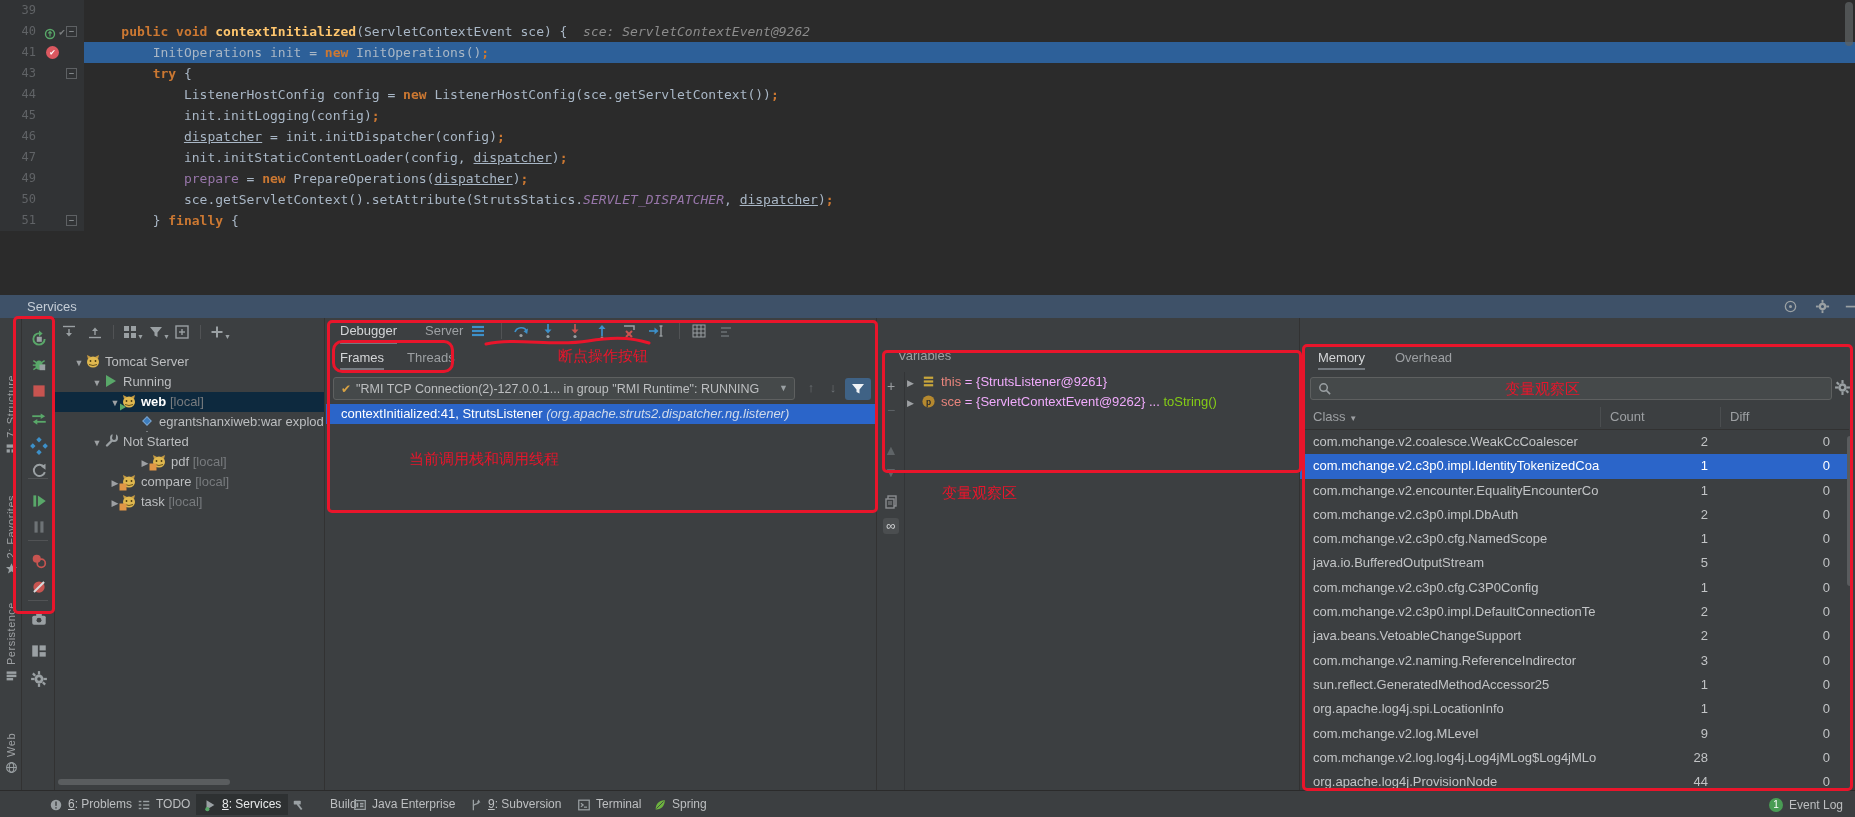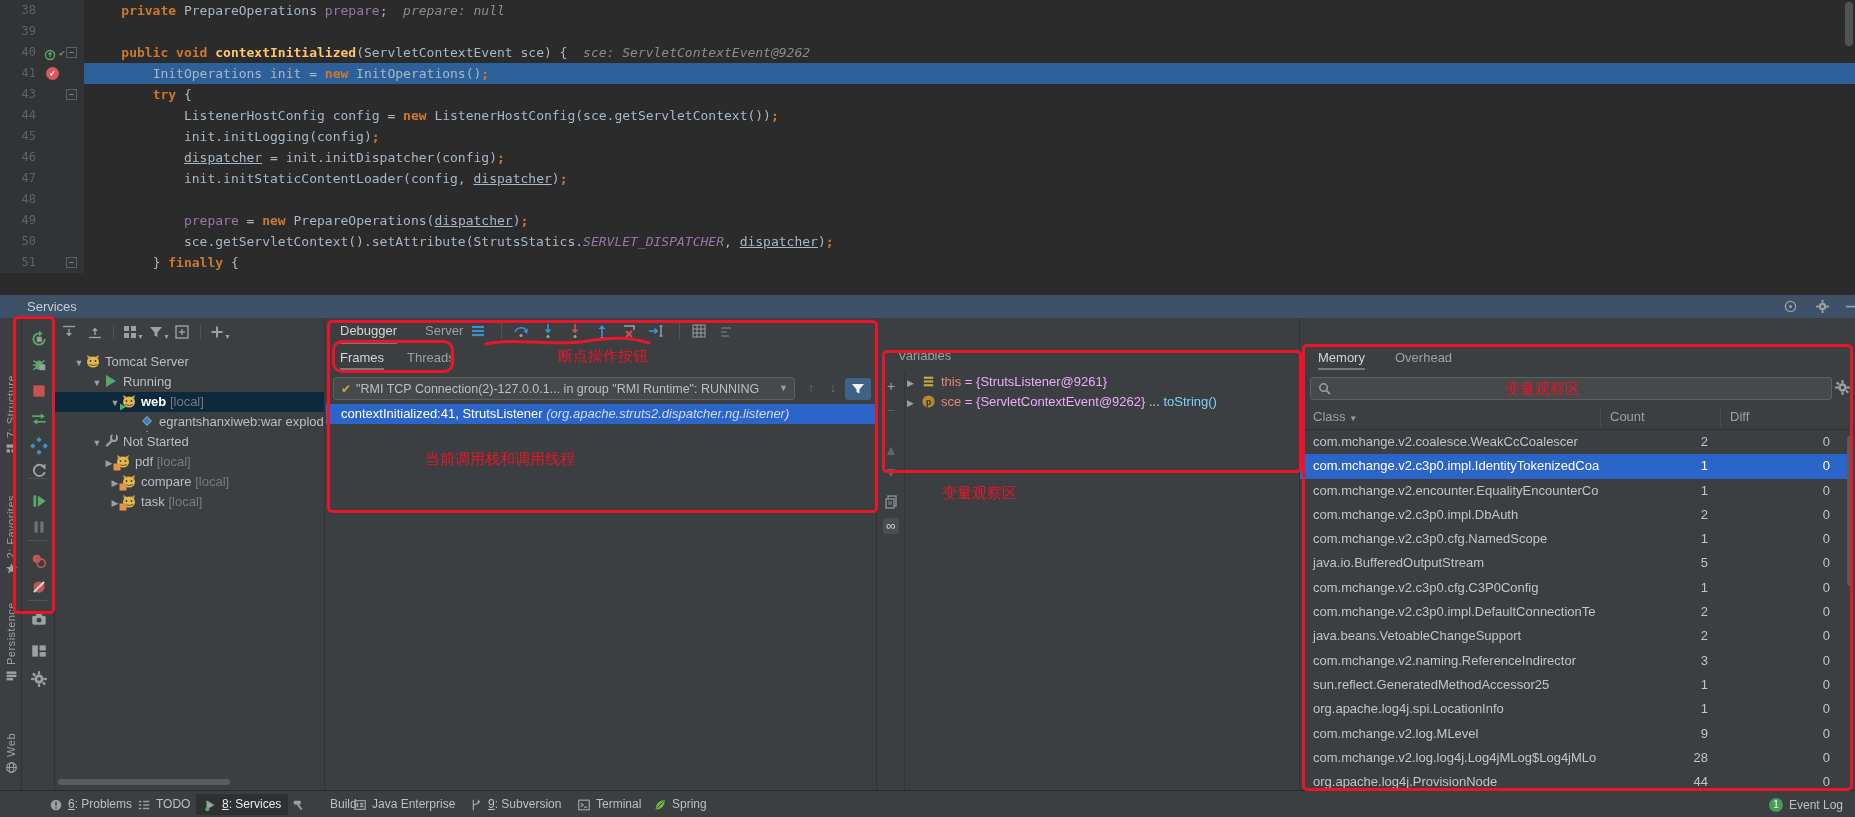--- a/index.html
+++ b/index.html
@@ -80,21 +80,21 @@
   #varpanel .title { position:absolute; left:21px; top:30px; color:#9da0a3; }
   #varstrip { position:absolute; left:0; top:54px; width:28px; bottom:0; border-right:1px solid #333537; }
   .vsico { position:absolute; left:6px; width:16px; height:16px; color:#9da0a3; font-size:14px; line-height:16px; text-align:center; cursor:pointer; }
   .vsico.dim { color:#5f6467; }
   .vsico.inf { background:#4b4e50; color:#d3d5d7; border-radius:3px; font-size:13px; }
   .vrow { position:absolute; left:30px; height:20px; line-height:20px; white-space:nowrap; cursor:pointer; }
   .vrow .arr { display:inline-block; width:14px; color:#9da0a3; font-size:9px; }
   .vrow .ic { display:inline-block; width:15px; height:15px; vertical-align:-3px; margin-right:5px; }
   .vrow .nm { color:#e8847c; }
   .vrow .val { color:#f0abfc; }
-  .vrow .link { color:#7dd3fc; cursor:pointer; }
+  .vrow .link { color:#84cc16; cursor:pointer; }
   
   #mempanel { position:absolute; left:1300px; top:0; width:555px; height:472px; }
   #mem-search { position:absolute; left:10px; top:59px; width:522px; height:23px; background:#45494a; border:1px solid #5e6060; border-radius:3px; cursor:text; }
   #mem-search .mag { position:absolute; left:6px; top:3px; width:15px; height:15px; }
   #mem-gear { position:absolute; left:534px; top:61px; width:17px; height:17px; cursor:pointer; }
   #mem-head { position:absolute; left:0; top:86px; width:549px; height:26px; line-height:26px; color:#9da0a3; border-bottom:1px solid #323232; }
   #mem-head .colline { position:absolute; top:3px; width:1px; height:20px; background:#4b4e50; }
   #mem-rows { position:absolute; left:0; top:112px; width:549px; }
   .mrow { display:grid; grid-template-columns:300px 120px 124px; height:24.3px; line-height:24.3px; color:#c2c4c6; cursor:pointer; }
   .mrow .c1 { padding-left:13px; white-space:nowrap; overflow:hidden; }
@@ -114,33 +114,31 @@
   .rbox { position:absolute; border:3px solid #e9152b; border-radius:5px; pointer-events:none; z-index:90; }
   .rtext { position:absolute; color:#e9152b; font-size:15px; z-index:91; pointer-events:none; font-weight:500; }
   #sq { position:absolute; z-index:91; pointer-events:none; }
   .ic svg, .rbtn svg, .tico svg, .stepico svg, .vsico svg, .hdr-ic svg, .sbtn svg { width:100%; height:100%; display:block; }
 </style>
 </head>
 <body>
 
 <div id="root">
   <div id="editor">
-      <div class="eline"><div class="gut"><div class="lnum">38</div></div><div class="ecode"><span>    </span><span class="c-kw">private </span><span class="c-pl">PrepareOperations </span><span class="c-fld">prepare</span><span class="c-pl">;</span><span class="c-hint">  prepare: null</span></div></div>
       <div class="eline"><div class="gut"><div class="lnum">39</div></div><div class="ecode"><span></span></div></div>
       <div class="eline"><div class="gut"><div class="lnum">40</div><div class="ovrico"><svg viewBox="0 0 12 12">
               <circle cx="6" cy="6" r="4.5" fill="none" stroke="#59a869" stroke-width="1.4"></circle>
               <path d="M6 8.5 V3.8 M4.3 5.3 L6 3.5 L7.7 5.3" stroke="#59a869" stroke-width="1.2" fill="none"></path>
             </svg></div><div class="gcheck">✔</div></div><div class="fold">−</div><div class="ecode"><span>    </span><span class="c-kw">public void </span><span class="c-meth">contextInitialized</span><span class="c-pl">(ServletContextEvent sce) { </span><span class="c-hint"> sce: ServletContextEvent@9262</span></div></div>
       <div class="eline exec"><div class="ecodebg"></div><div class="gut"><div class="lnum">41</div><div class="bpdot">✔</div></div><div class="ecode"><span>        </span><span class="c-pl">InitOperations init = </span><span class="c-kw">new</span><span class="c-pl"> InitOperations()</span><span class="c-kw">;</span></div></div>
       <div class="eline"><div class="gut"><div class="lnum">43</div></div><div class="fold">−</div><div class="ecode"><span>        </span><span class="c-kw">try</span><span class="c-pl"> {</span></div></div>
       <div class="eline"><div class="gut"><div class="lnum">44</div></div><div class="ecode"><span>            </span><span class="c-pl">ListenerHostConfig config = </span><span class="c-kw">new</span><span class="c-pl"> ListenerHostConfig(sce.getServletContext())</span><span class="c-kw">;</span></div></div>
       <div class="eline"><div class="gut"><div class="lnum">45</div></div><div class="ecode"><span>            </span><span class="c-pl">init.initLogging(config)</span><span class="c-kw">;</span></div></div>
       <div class="eline"><div class="gut"><div class="lnum">46</div></div><div class="ecode"><span>            </span><span class="c-fldu">dispatcher</span><span class="c-pl"> = init.initDispatcher(config)</span><span class="c-kw">;</span></div></div>
       <div class="eline"><div class="gut"><div class="lnum">47</div></div><div class="ecode"><span>            </span><span class="c-pl">init.initStaticContentLoader(config, </span><span class="c-fldu">dispatcher</span><span class="c-pl">)</span><span class="c-kw">;</span></div></div>
-      <div class="eline"><div class="gut"><div class="lnum">48</div></div><div class="ecode"><span></span></div></div>
       <div class="eline"><div class="gut"><div class="lnum">49</div></div><div class="ecode"><span>            </span><span class="c-fld">prepare</span><span class="c-pl"> = </span><span class="c-kw">new</span><span class="c-pl"> PrepareOperations(</span><span class="c-fldu">dispatcher</span><span class="c-pl">)</span><span class="c-kw">;</span></div></div>
       <div class="eline"><div class="gut"><div class="lnum">50</div></div><div class="ecode"><span>            </span><span class="c-pl">sce.getServletContext().setAttribute(StrutsStatics.</span><span class="c-const">SERVLET_DISPATCHER</span><span class="c-pl">, </span><span class="c-fldu">dispatcher</span><span class="c-pl">)</span><span class="c-kw">;</span></div></div>
       <div class="eline"><div class="gut"><div class="lnum">51</div></div><div class="fold">−</div><div class="ecode"><span>        </span><span class="c-pl">} </span><span class="c-kw">finally</span><span class="c-pl"> {</span></div></div>
     </div>
   <div id="ed-scroll"></div>
 
   <div id="svc-header">
     <span>Services</span>
     <span class="hdr-ic" style="left:1783px">
         <svg viewBox="0 0 16 16">
@@ -406,21 +404,21 @@
                   <line x1="11" y1="8" x2="14" y2="8"></line>
                   <line x1="3.8" y1="3.8" x2="5.9" y2="5.9"></line>
                   <line x1="10.1" y1="10.1" x2="12.2" y2="12.2"></line>
                 </g>
               </svg></div><div class="lbl" style="display: inline;">egrantshanxiweb:war explod</div></div>
           <div class="trow" style="top: 114px; padding-left: 36px;"><div class="arr" style="display: inline-block;">▼</div><div class="ic"><svg viewBox="0 0 16 16">
                 <line x1="4" y1="12.5" x2="9" y2="7.5" stroke="#9aa0a3" stroke-width="2.4" stroke-linecap="round"></line>
                 <circle cx="11" cy="5" r="3" fill="none" stroke="#9aa0a3" stroke-width="2"></circle>
                 <rect x="9.5" y="1" width="3.5" height="3.5" fill="#3c3f41"></rect>
               </svg></div><div class="lbl" style="display: inline;">Not Started</div></div>
-          <div class="trow" style="top: 134px; padding-left: 48px;"><div class="arr" style="display: inline-block;">▶</div><div class="ic"><svg viewBox="0 0 16 16">
+          <div class="trow" style="top: 134px; padding-left: 84px;"><div class="arr" style="display: inline-block;">▶</div><div class="ic"><svg viewBox="0 0 16 16">
                 <path d="M3 6 L2 2 L6 4 Z" fill="#c79b42"></path>
                 <path d="M13 6 L14 2 L10 4 Z" fill="#c79b42"></path>
                 <ellipse cx="8" cy="9" rx="6" ry="5.5" fill="#e0b84f"></ellipse>
                 <circle cx="5.5" cy="8" r="0.9" fill="#4a3b12"></circle>
                 <circle cx="10.5" cy="8" r="0.9" fill="#4a3b12"></circle>
                 <path d="M4 11.5 Q8 13.5 12 11.5" stroke="#4a3b12" stroke-width="0.8" fill="none"></path>
               </svg><svg class="ovl" viewBox="0 0 8 8">
                 <rect x="0.5" y="0.5" width="7" height="7" fill="#e09546"></rect>
               </svg></div><div class="lbl" style="display: inline;">pdf</div><div class="sfx" style="display: inline;"> [local]</div></div>
           <div class="trow" style="top: 154px; padding-left: 54px;"><div class="arr" style="display: inline-block;">▶</div><div class="ic"><svg viewBox="0 0 16 16">
@@ -788,16 +786,16 @@
 
   <div class="rbox" style="left:13px;top:316px;width:42px;height:298px"></div>
   <div class="rbox" style="left:327px;top:320px;width:551px;height:193px"></div>
   <div class="rbox" style="left:332px;top:340px;width:122px;height:33px;border-radius:10px"></div>
   <div class="rbox" style="left:882px;top:350px;width:420px;height:123px"></div>
   <div class="rbox" style="left:1302px;top:344px;width:551px;height:447px"></div>
   <svg id="sq" style="left:483px;top:334px" width="170" height="16">
       <path d="M3 10 C 35 3, 70 13, 105 7 S 155 6, 166 9" stroke="#e9152b" stroke-width="3" fill="none" stroke-linecap="round"></path>
     </svg>
   <div class="rtext" style="left:558px;top:347px">断点操作按钮</div>
-  <div class="rtext" style="left:425px;top:450px">当前调用栈和调用线程</div>
+  <div class="rtext" style="left:409px;top:450px">当前调用栈和调用线程</div>
   <div class="rtext" style="left:942px;top:484px">变量观察区</div>
   <div class="rtext" style="left:1505px;top:380px">变量观察区</div>
 </div>
 
 </body></html>

